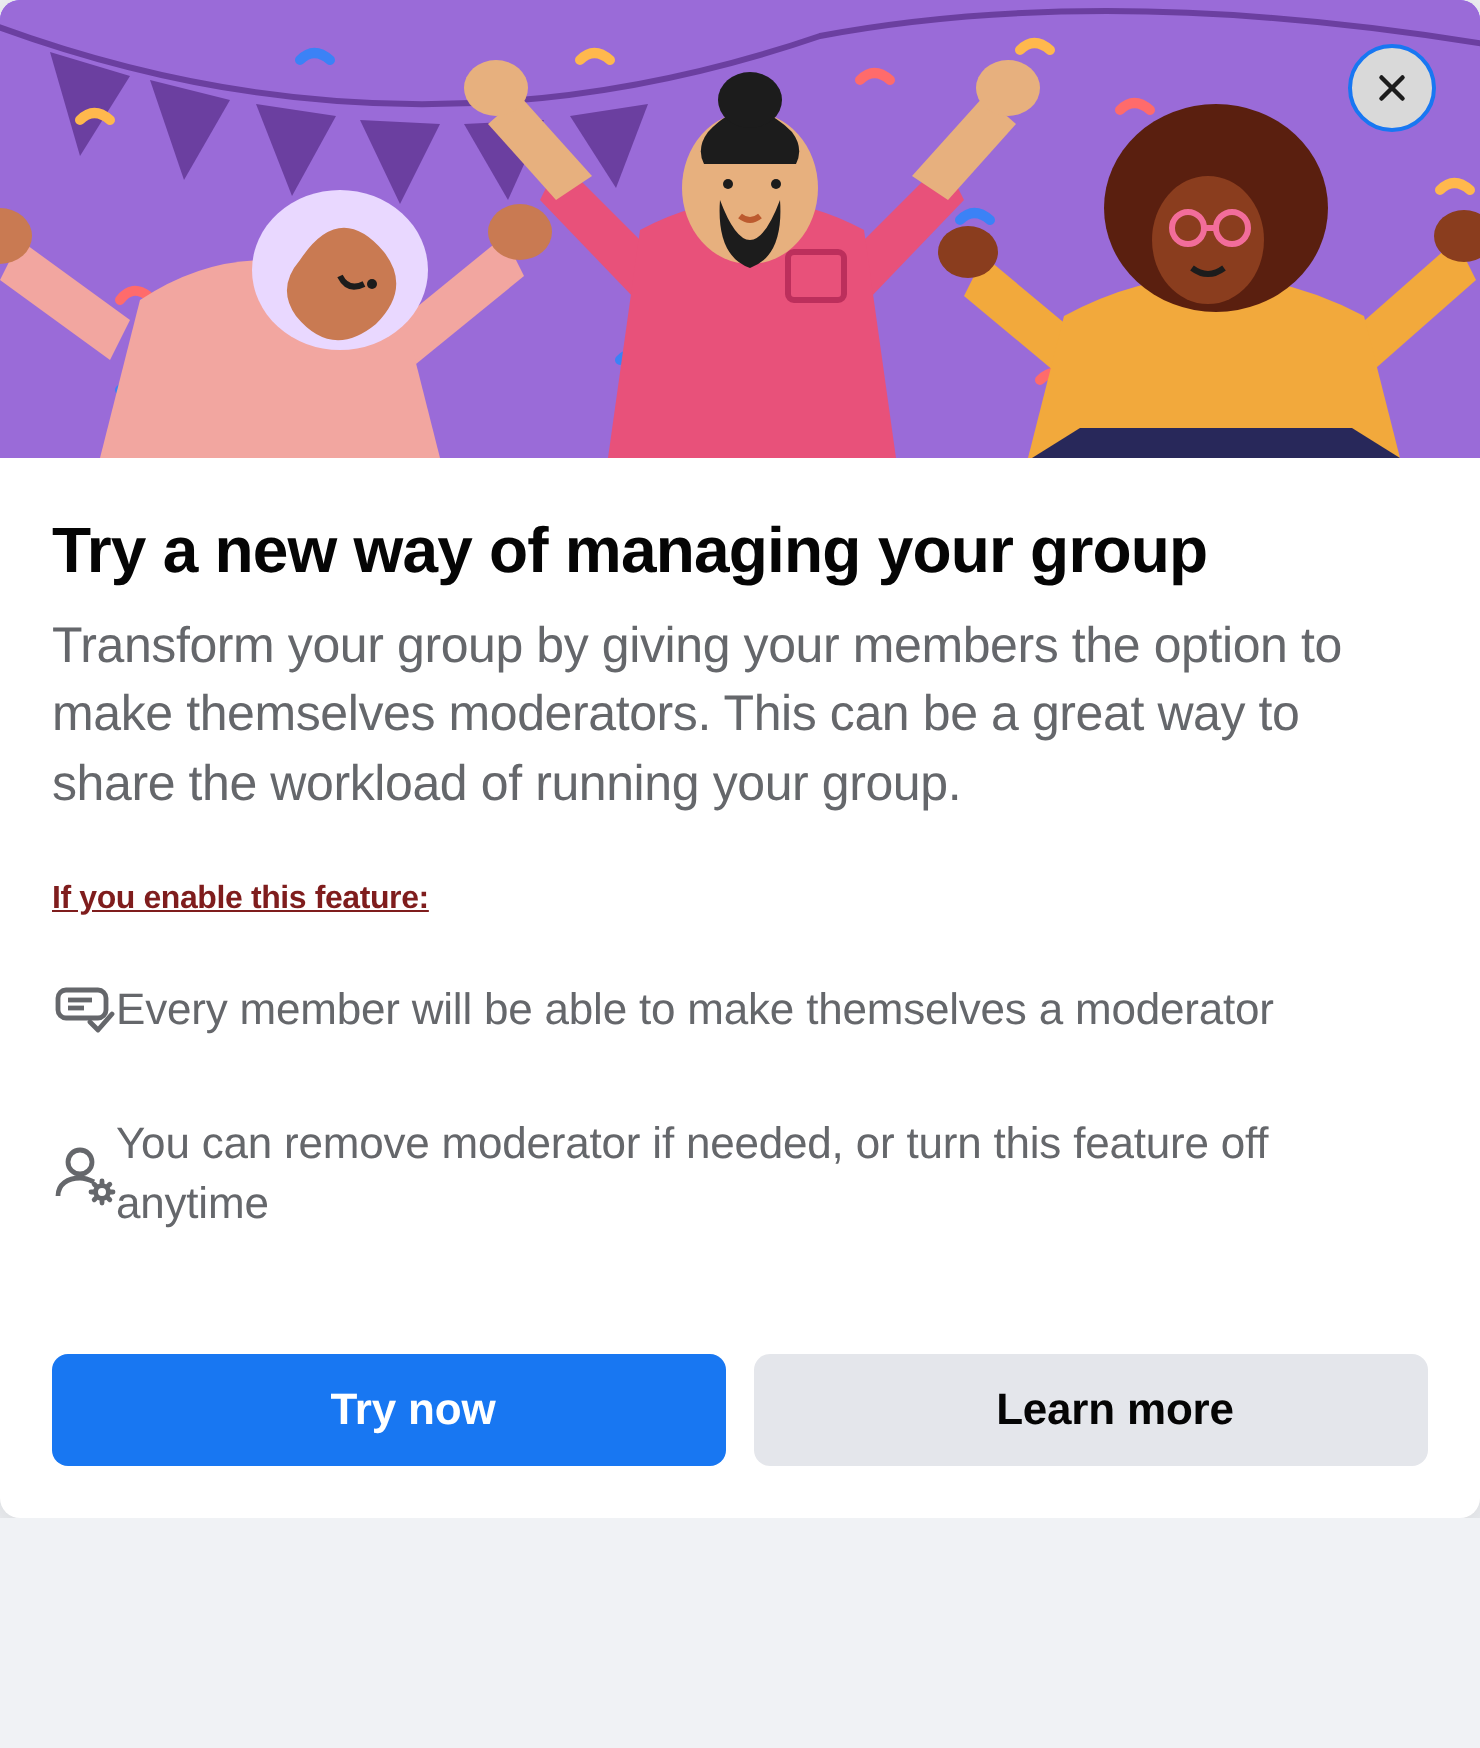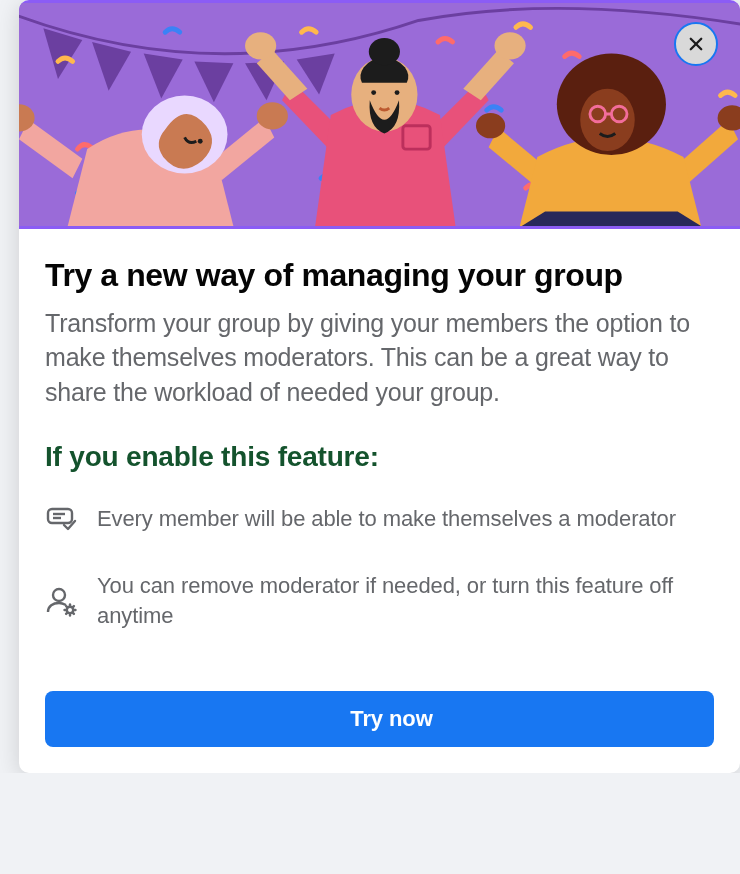--- a/index.html
+++ b/index.html
@@ -10,21 +10,20 @@
       justify-content: center;
       align-items: flex-start;
     }
     .modal {
       width: 740px;
       background: #fff;
       border-radius: 10px;
       overflow: hidden;
       box-shadow: 0 4px 24px rgba(0,0,0,0.15);
       position: relative;
-      margin-left: 19px;
     }
     .hero {
       width: 100%;
       height: 229px;
       display: block;
       background: #8b5cf6;
     }
     .close-btn {
       position: absolute;
       top: 22px;
@@ -50,31 +49,31 @@
       margin-bottom: 12px;
     }
     .description {
       font-size: 25px;
       color: #65676b;
       line-height: 1.38;
       margin-bottom: 32px;
       letter-spacing: -0.2px;
     }
     .subtitle {
-      font-size: 28px;
+      font-size: 16px;
       font-weight: 800;
-      color: #14532d;
+      color: #7f1d1d;
       letter-spacing: -0.2px;
       margin-bottom: 30px;
+      text-decoration: underline;
     }
     .feature-list { list-style: none; }
     .feature-item {
       display: flex;
       align-items: center;
-      gap: 20px;
       margin-bottom: 36px;
     }
     .feature-icon {
       width: 32px;
       height: 32px;
       flex-shrink: 0;
       color: #65676b;
       display: flex;
       align-items: center;
       justify-content: center;
@@ -188,21 +187,21 @@
 
   <button class="close-btn" aria-label="Close">
     <svg viewBox="0 0 24 24" fill="none" stroke="#1c1c1c" stroke-width="3" stroke-linecap="round">
       <line x1="5" y1="5" x2="19" y2="19"></line>
       <line x1="19" y1="5" x2="5" y2="19"></line>
     </svg>
   </button>
 
   <div class="content">
     <h1 class="title">Try a new way of managing your group</h1>
-    <p class="description">Transform your group by giving your members the option to make themselves moderators. This can be a great way to share the workload of needed your group.</p>
+    <p class="description">Transform your group by giving your members the option to make themselves moderators. This can be a great way to share the workload of running your group.</p>
     <h2 class="subtitle">If you enable this feature:</h2>
 
     <ul class="feature-list">
       <li class="feature-item">
         <span class="feature-icon">
           <svg viewBox="0 0 32 32" fill="none" stroke="#65676b" stroke-width="2.4">
             <rect x="3" y="6" width="24" height="14" rx="4"></rect>
             <line x1="8" y1="11" x2="20" y2="11"></line>
             <line x1="8" y1="15" x2="16" y2="15"></line>
             <polyline points="19,22 23,26 30,18" stroke-linecap="round" stroke-linejoin="round"></polyline>
@@ -228,15 +227,16 @@
             </g>
           </svg>
         </span>
         <span class="feature-text">You can remove moderator if needed, or turn this feature off anytime</span>
       </li>
     </ul>
   </div>
 
   <div class="button-row">
     <button class="btn btn-primary">Try now</button>
+    <button class="btn btn-secondary">Learn more</button>
   </div>
 
 </div>
 
 </body></html>

